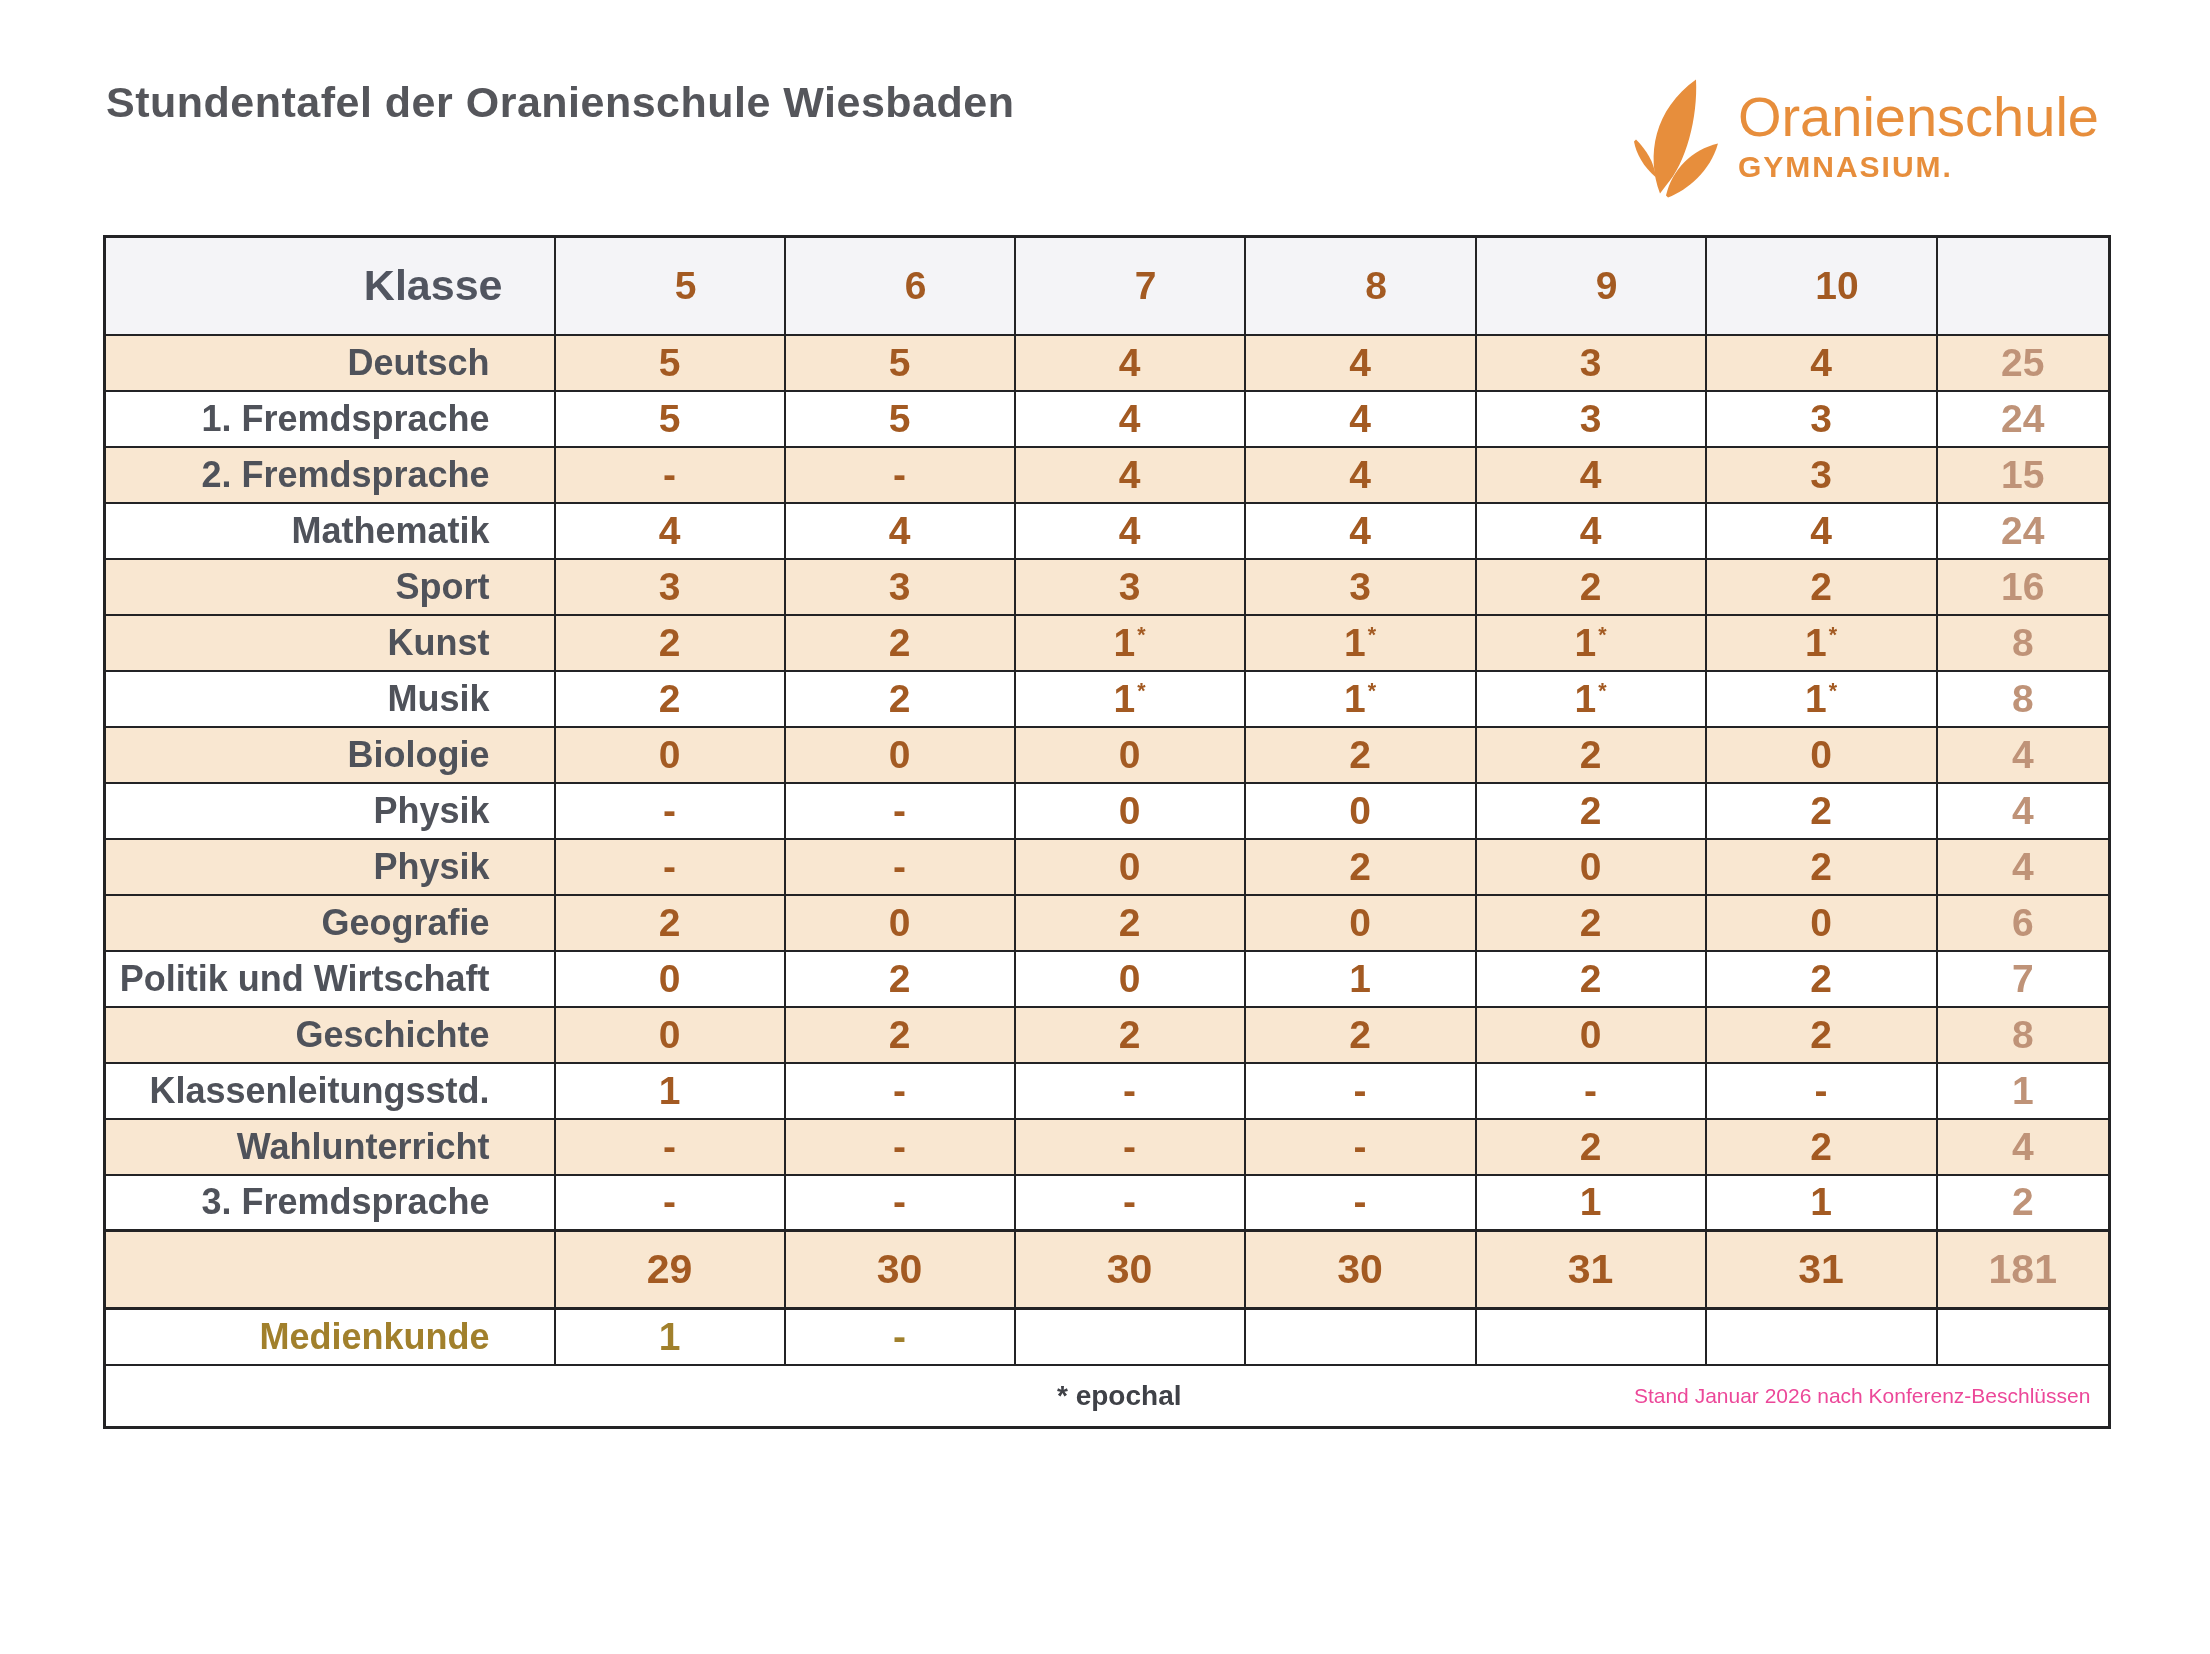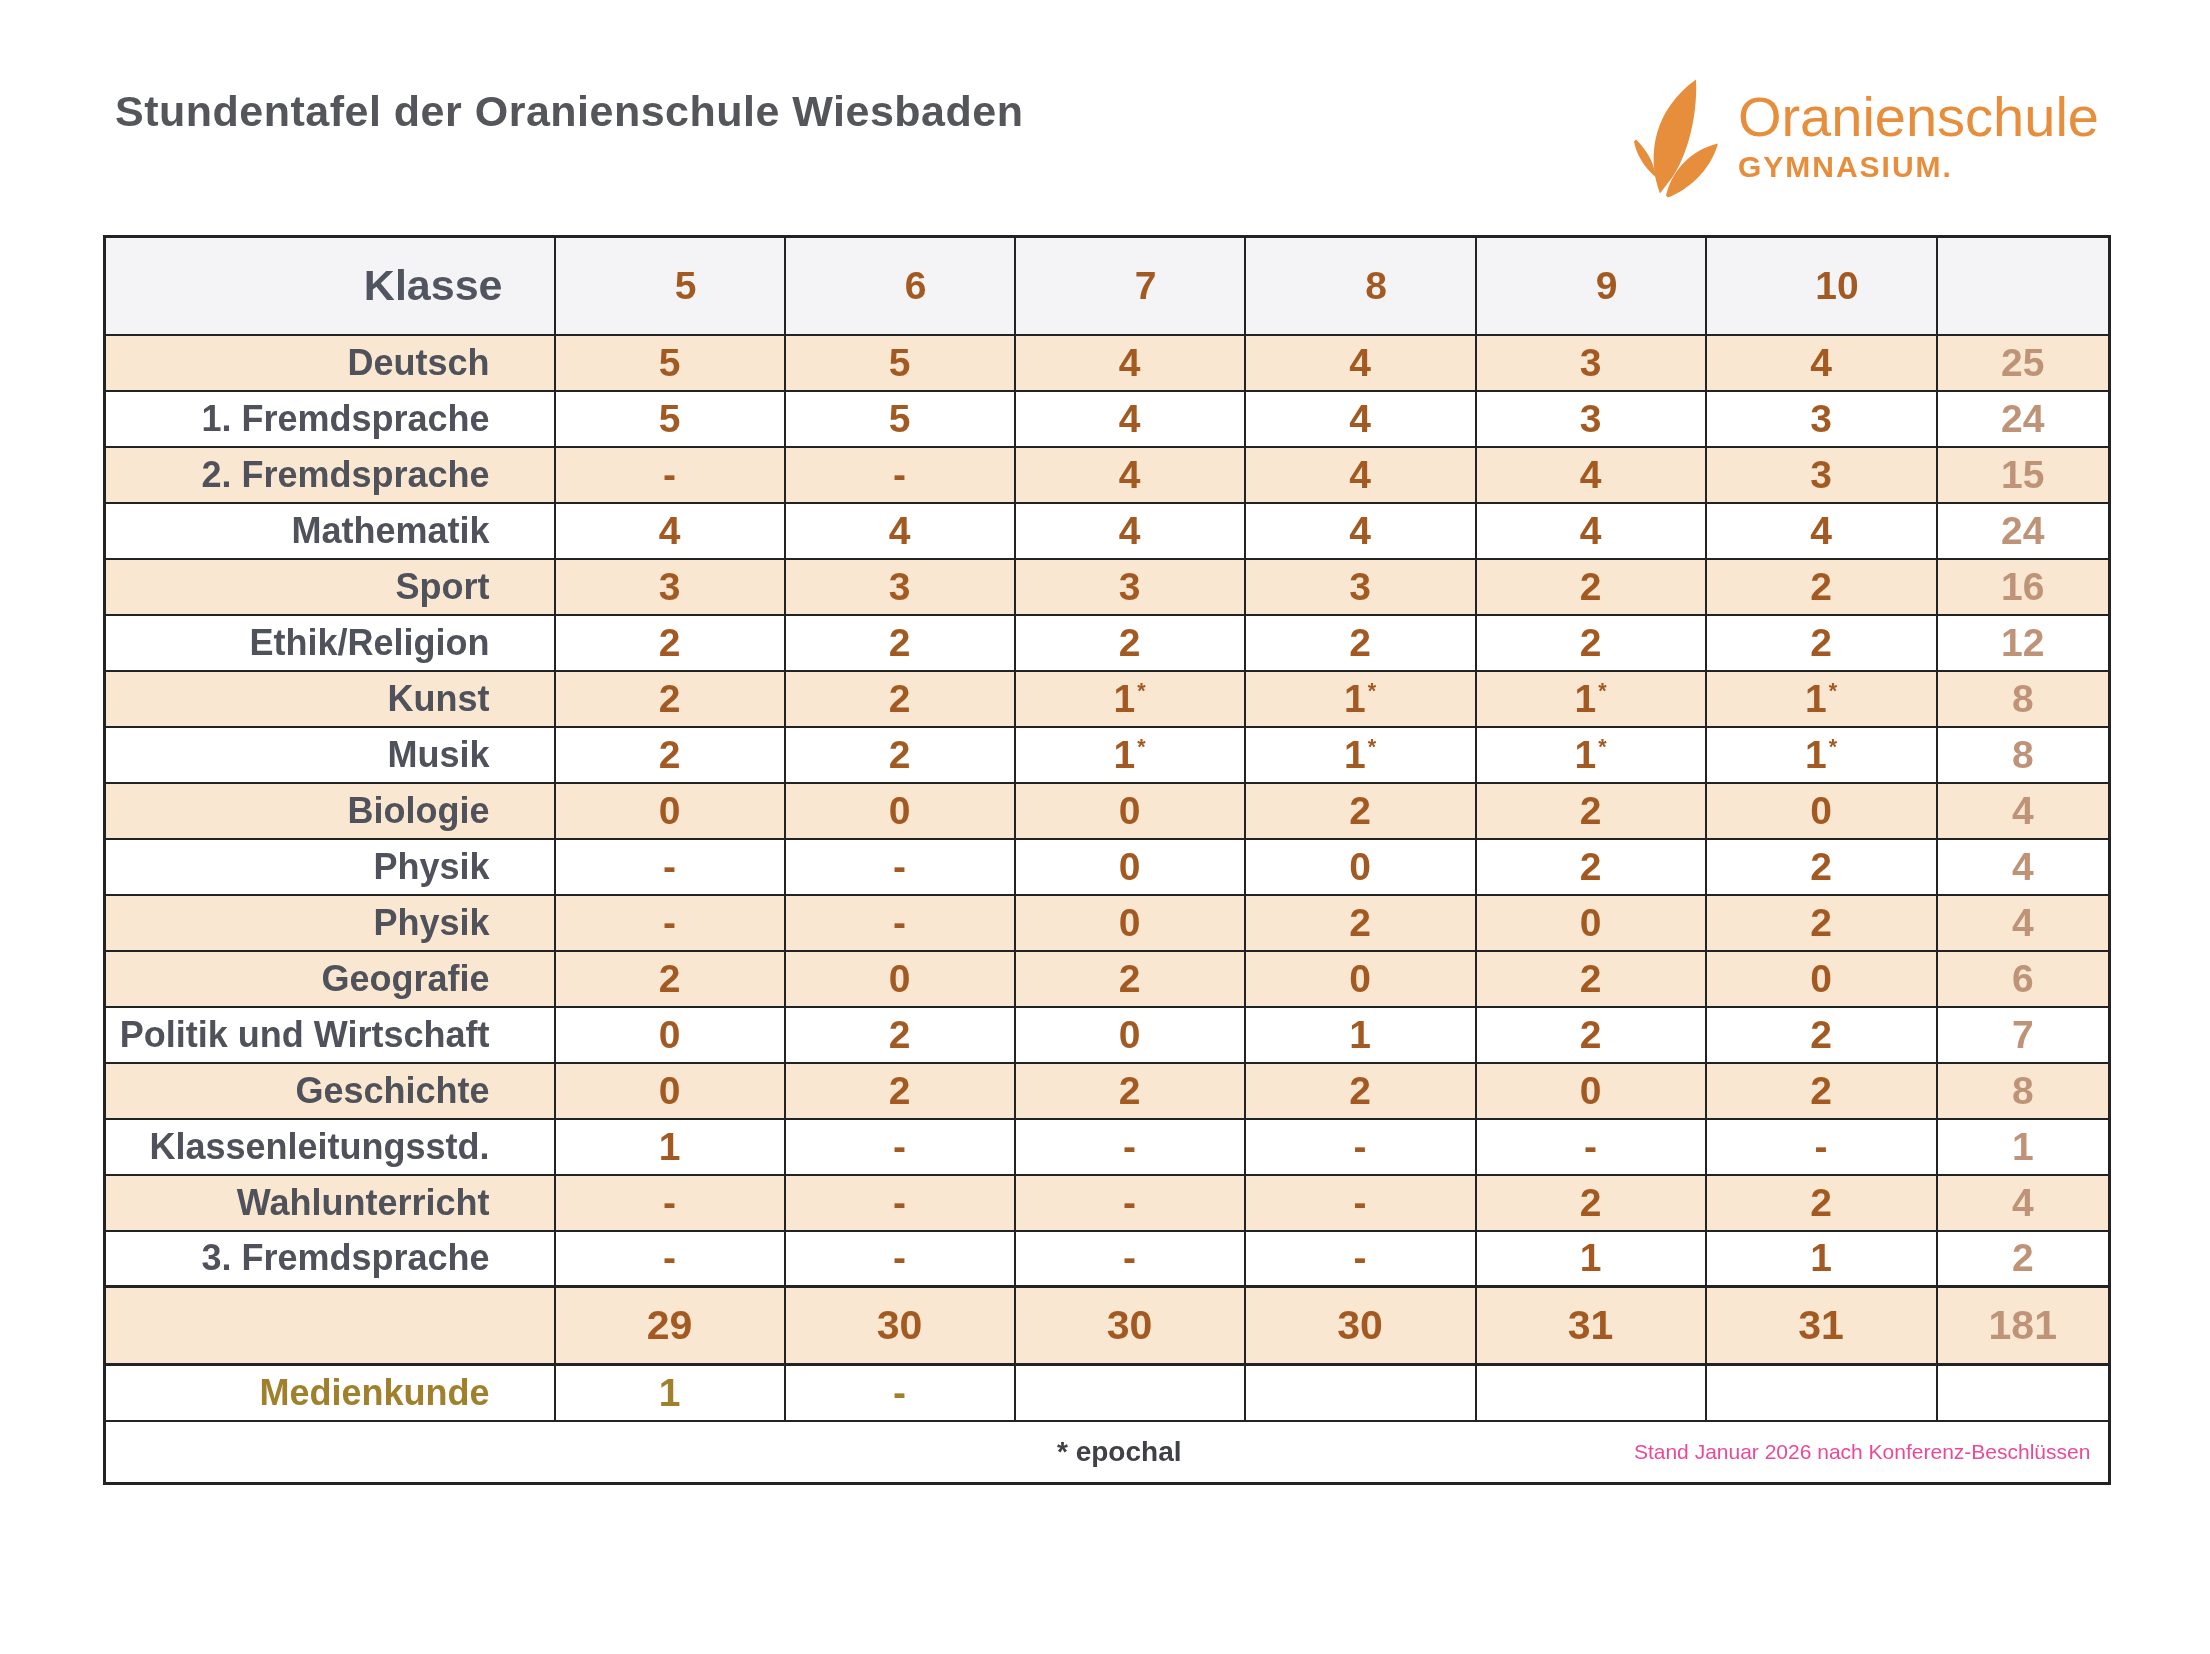--- a/index.html
+++ b/index.html
@@ -15,21 +15,21 @@
     --row_white:#FFFFFF;
     --border_dark:#232325;
   }
   *{box-sizing:border-box;}
   html,body{margin:0;padding:0;}
   body{
     width:2210px;height:1654px;background:#fff;position:relative;
     font-family:"Liberation Sans",sans-serif;overflow:hidden;
   }
   .page-title{
-    position:absolute;left:106px;top:78px;margin:9px;
+    position:absolute;left:106px;top:78px;margin:0;
     font-size:43px;font-weight:700;color:var(--title_gray);letter-spacing:0.5px;
   }
   .logo{position:absolute;top:73px;right:111px;display:flex;align-items:flex-start;}
   .logo-icon{width:100px;height:129px;margin-right:11.8px;}
   .logo-icon svg{width:100%;height:100%;}
   .logo-text{display:flex;flex-direction:column;padding-top:15.7px;}
   .logo-name{font-size:56px;line-height:1.0;color:var(--accent_orange);font-weight:400;}
   .logo-sub{font-size:30px;font-weight:700;letter-spacing:2px;color:var(--accent_orange);margin-top:4.9px;}
 
   .table-wrap{position:absolute;left:103px;top:235px;}
@@ -154,30 +154,20 @@
         <tr class="row-peach subject-row">
           <td class="label-cell">Sport</td>
           <td class="value-cell">3</td>
           <td class="value-cell">3</td>
           <td class="value-cell">3</td>
           <td class="value-cell">3</td>
           <td class="value-cell">2</td>
           <td class="value-cell">2</td>
           <td class="total-cell">16</td>
         </tr>
-        <tr class="row-white subject-row">
-          <td class="label-cell">Ethik/Religion</td>
-          <td class="value-cell">2</td>
-          <td class="value-cell">2</td>
-          <td class="value-cell">2</td>
-          <td class="value-cell">2</td>
-          <td class="value-cell">2</td>
-          <td class="value-cell">2</td>
-          <td class="total-cell">12</td>
-        </tr>
         <tr class="row-peach subject-row">
           <td class="label-cell">Kunst</td>
           <td class="value-cell">2</td>
           <td class="value-cell">2</td>
           <td class="value-cell">1<sup class="star">*</sup></td>
           <td class="value-cell">1<sup class="star">*</sup></td>
           <td class="value-cell">1<sup class="star">*</sup></td>
           <td class="value-cell">1<sup class="star">*</sup></td>
           <td class="total-cell">8</td>
         </tr>

